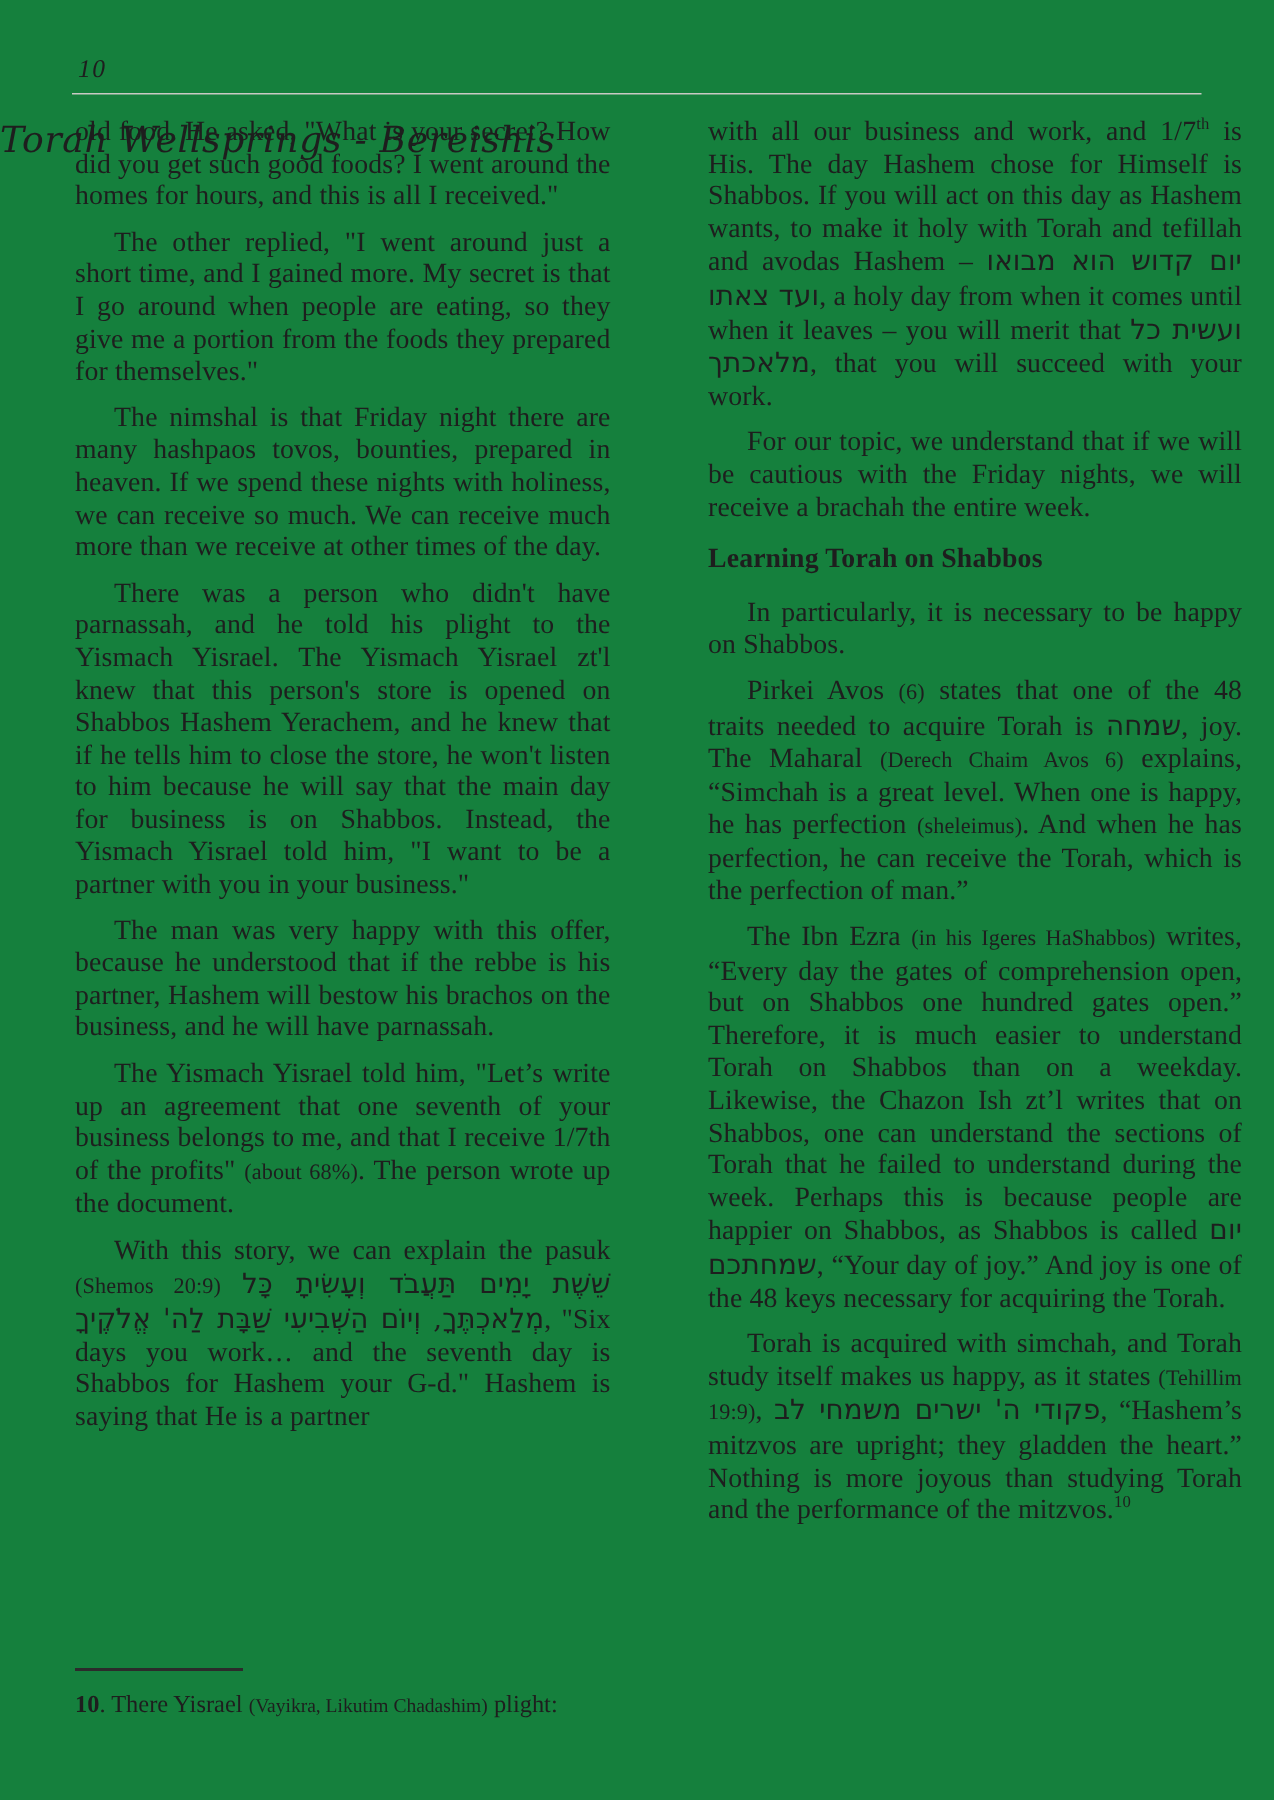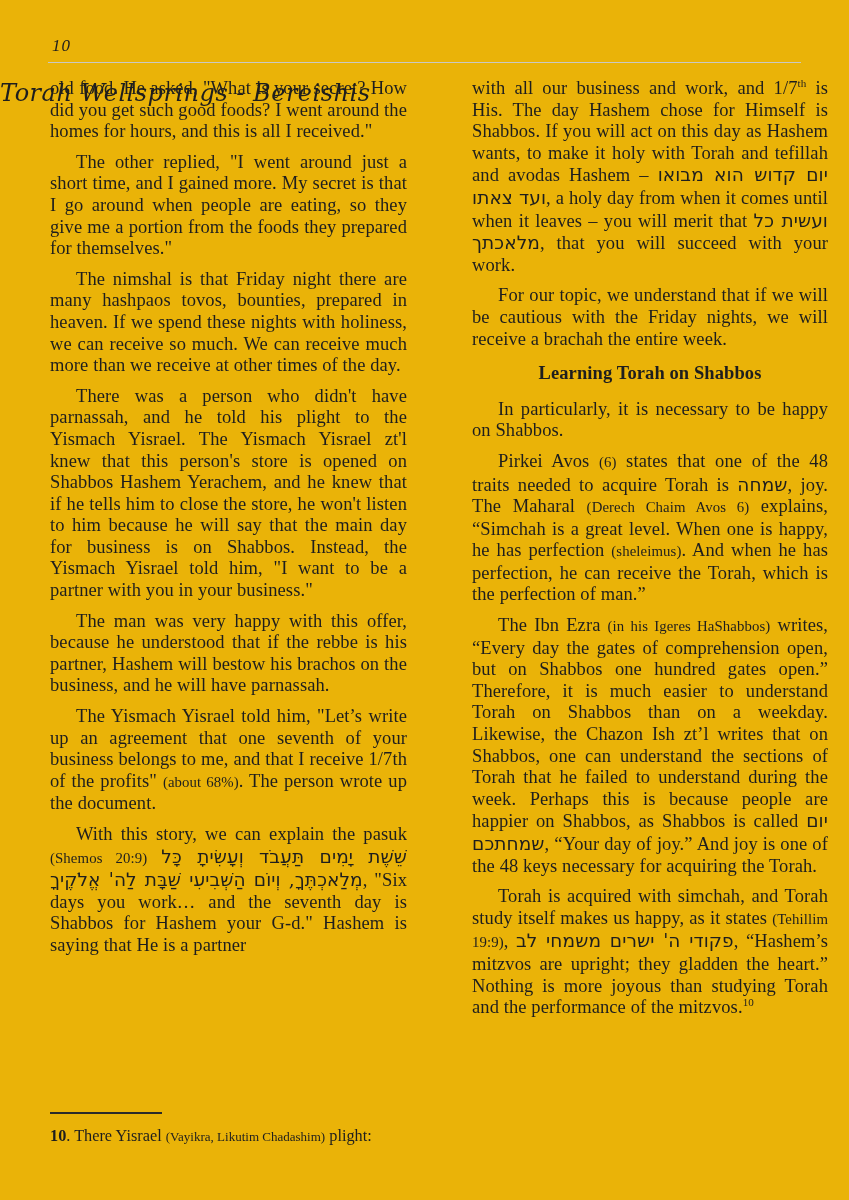--- a/index.html
+++ b/index.html
@@ -1,19 +1,19 @@
 <!DOCTYPE html>
 <html><head>
 <meta charset="utf-8">
 <style>
   html,body{margin:0;padding:0;background:#ffffff;}
   .page{
     position:relative;
     width:849px;height:1200px;
-    background:#eab308;
+    background:#15803d;
     font-family:"Liberation Serif",serif;
     color:#1e1e1e;
     overflow:hidden;
   }
   
   .header-pageno{
     position:absolute;left:52px;top:36px;
     font-size:17px;font-style:italic;letter-spacing:1px;
   }
   .header-title{
@@ -30,21 +30,21 @@
     position:absolute;top:78px;
     text-align:justify;
     font-size:18.5px;line-height:21.6px;
     letter-spacing:0.1px;
   }
   .col-left{left:50px;width:357px;}
   .col-right{left:472px;width:356px;}
   p.para{margin:0 0 9px 0;}
   p.ind{text-indent:26px;}
   .heading{
-    font-weight:bold;text-align:center;
+    font-weight:bold;text-align:left;
     font-size:18.5px;margin:13px 0 14px 0;
   }
   .it{}
   .sm{font-size:0.8em;}
   .b{font-weight:bold;}
   .sup{vertical-align:super;font-size:0.6em;line-height:0;}
   .he{font-family:"DejaVu Serif","DejaVu Sans",serif;}
   
   .footnote-area{position:absolute;left:50px;top:1112px;width:357px;}
   .fn-rule{width:112px;border-top:2px solid #2b2b2b;margin:0 0 12px 0;}

